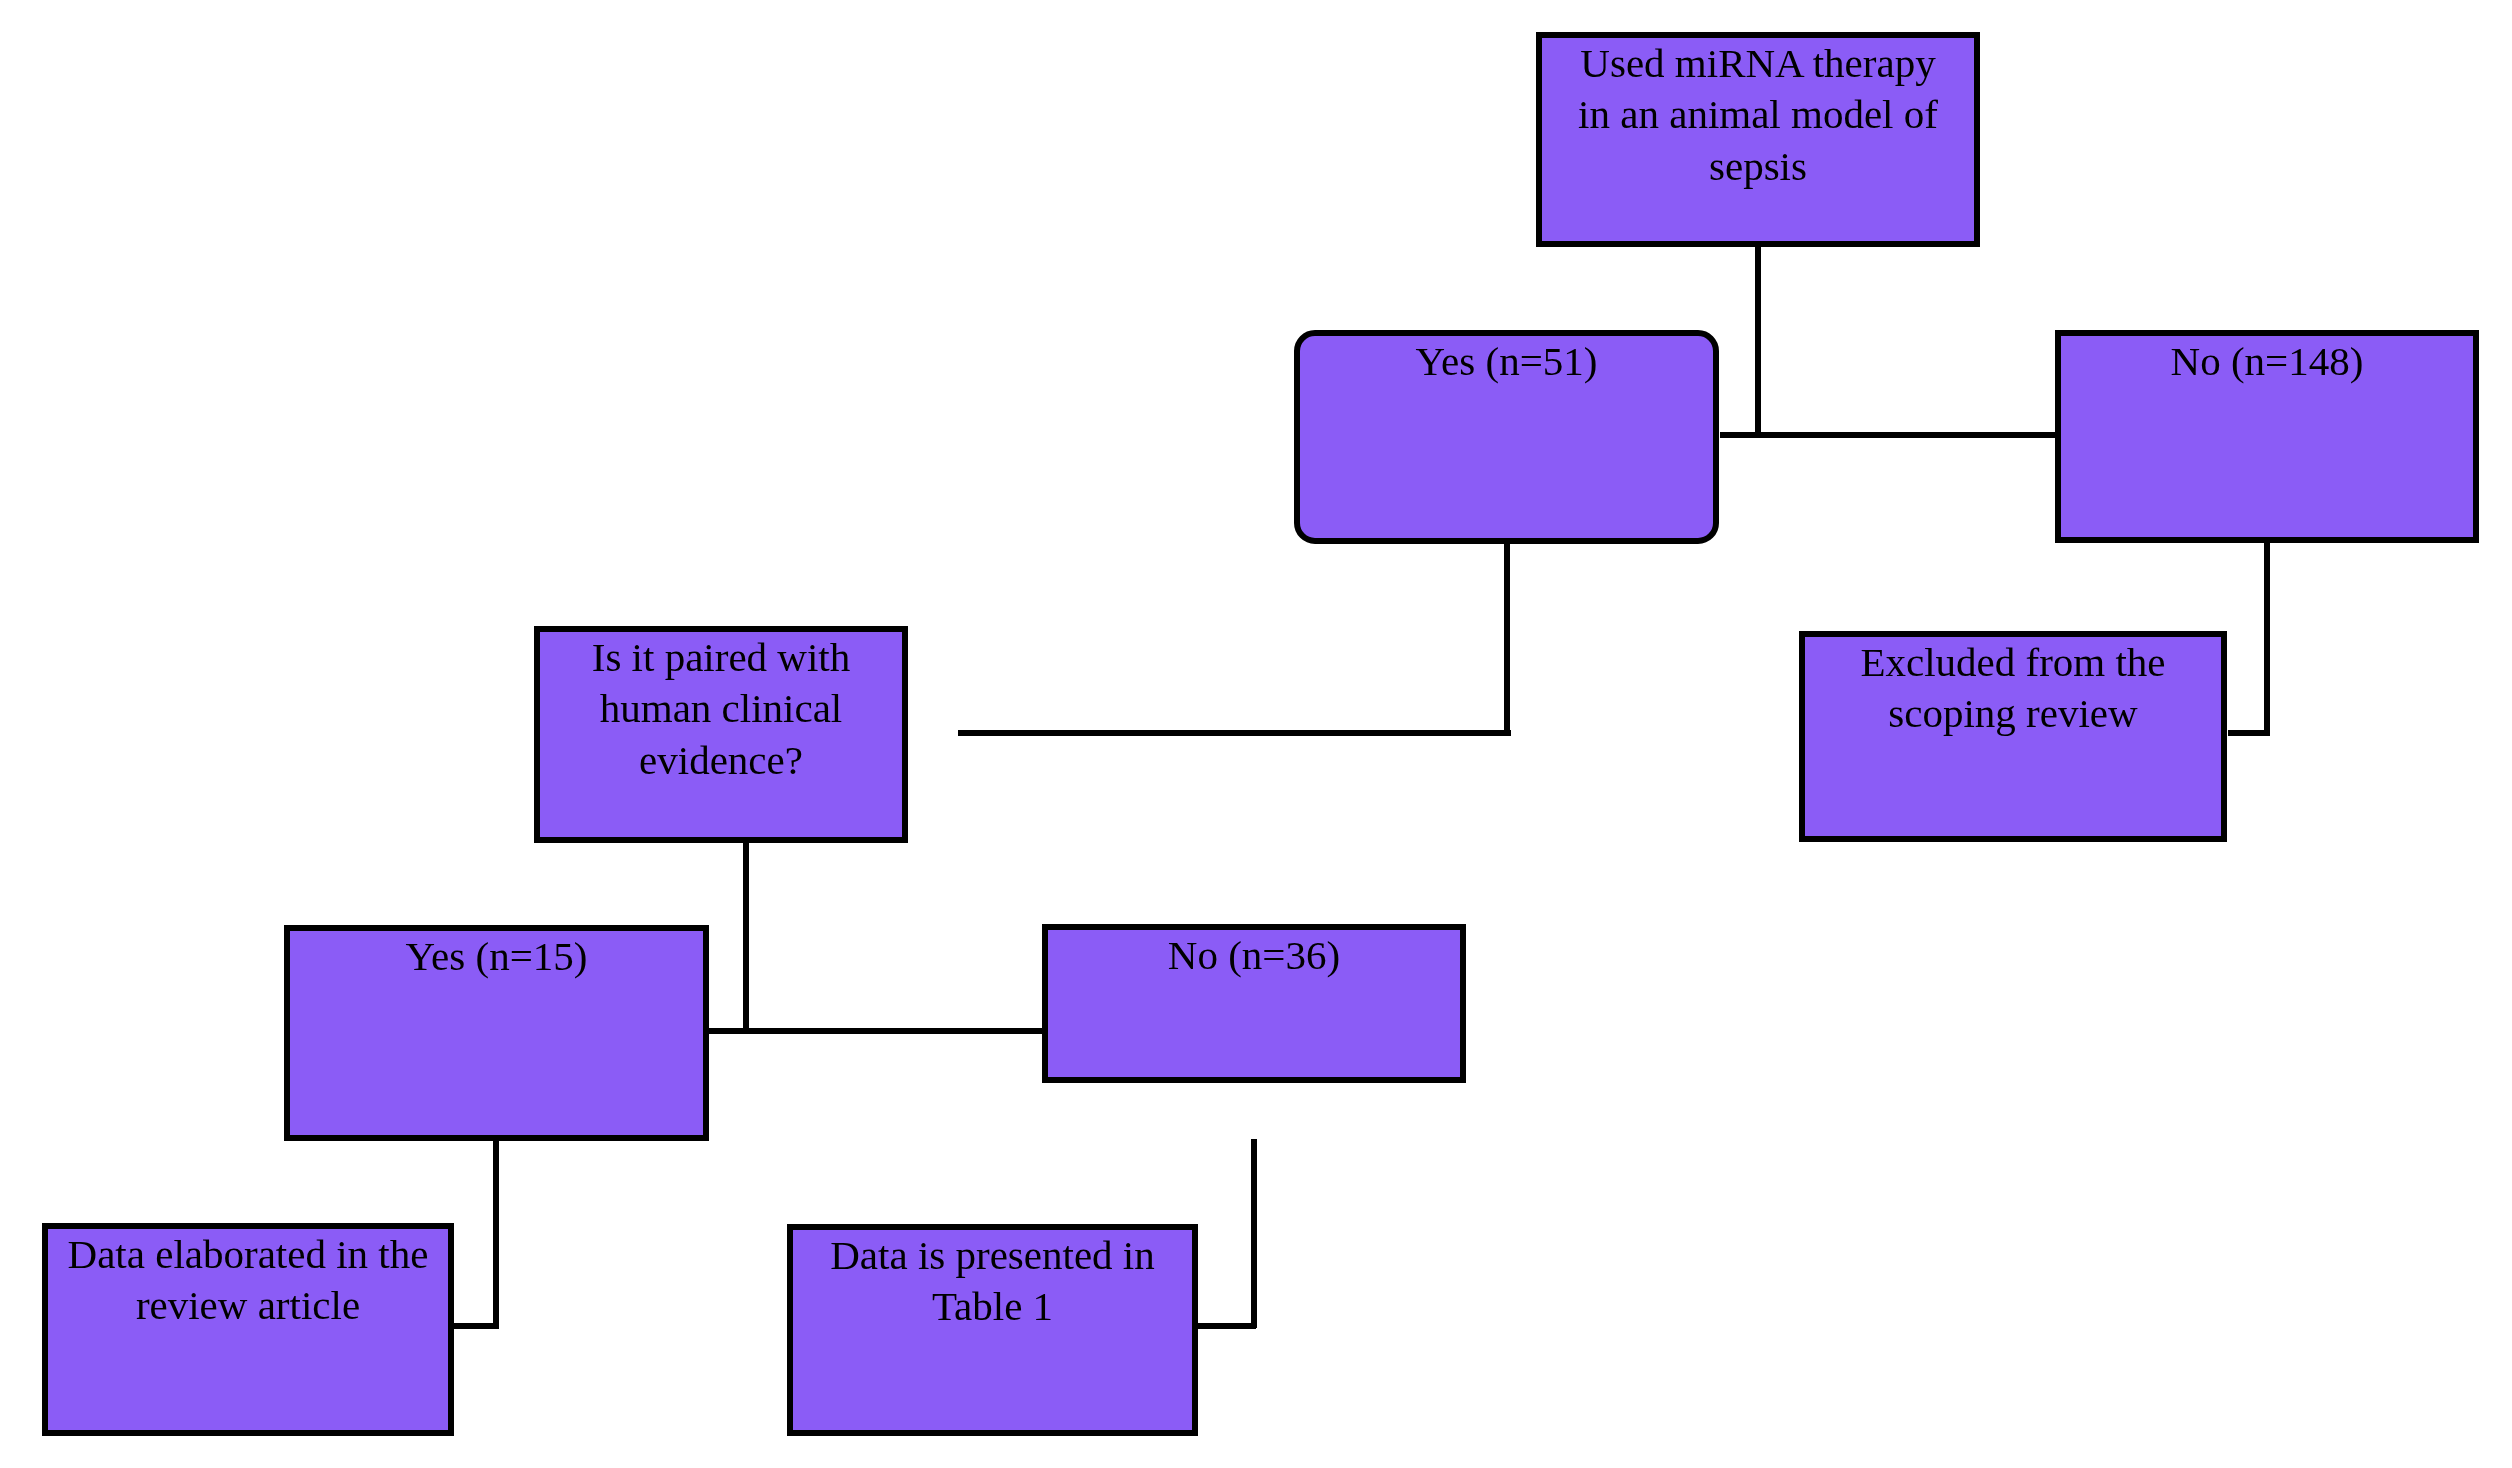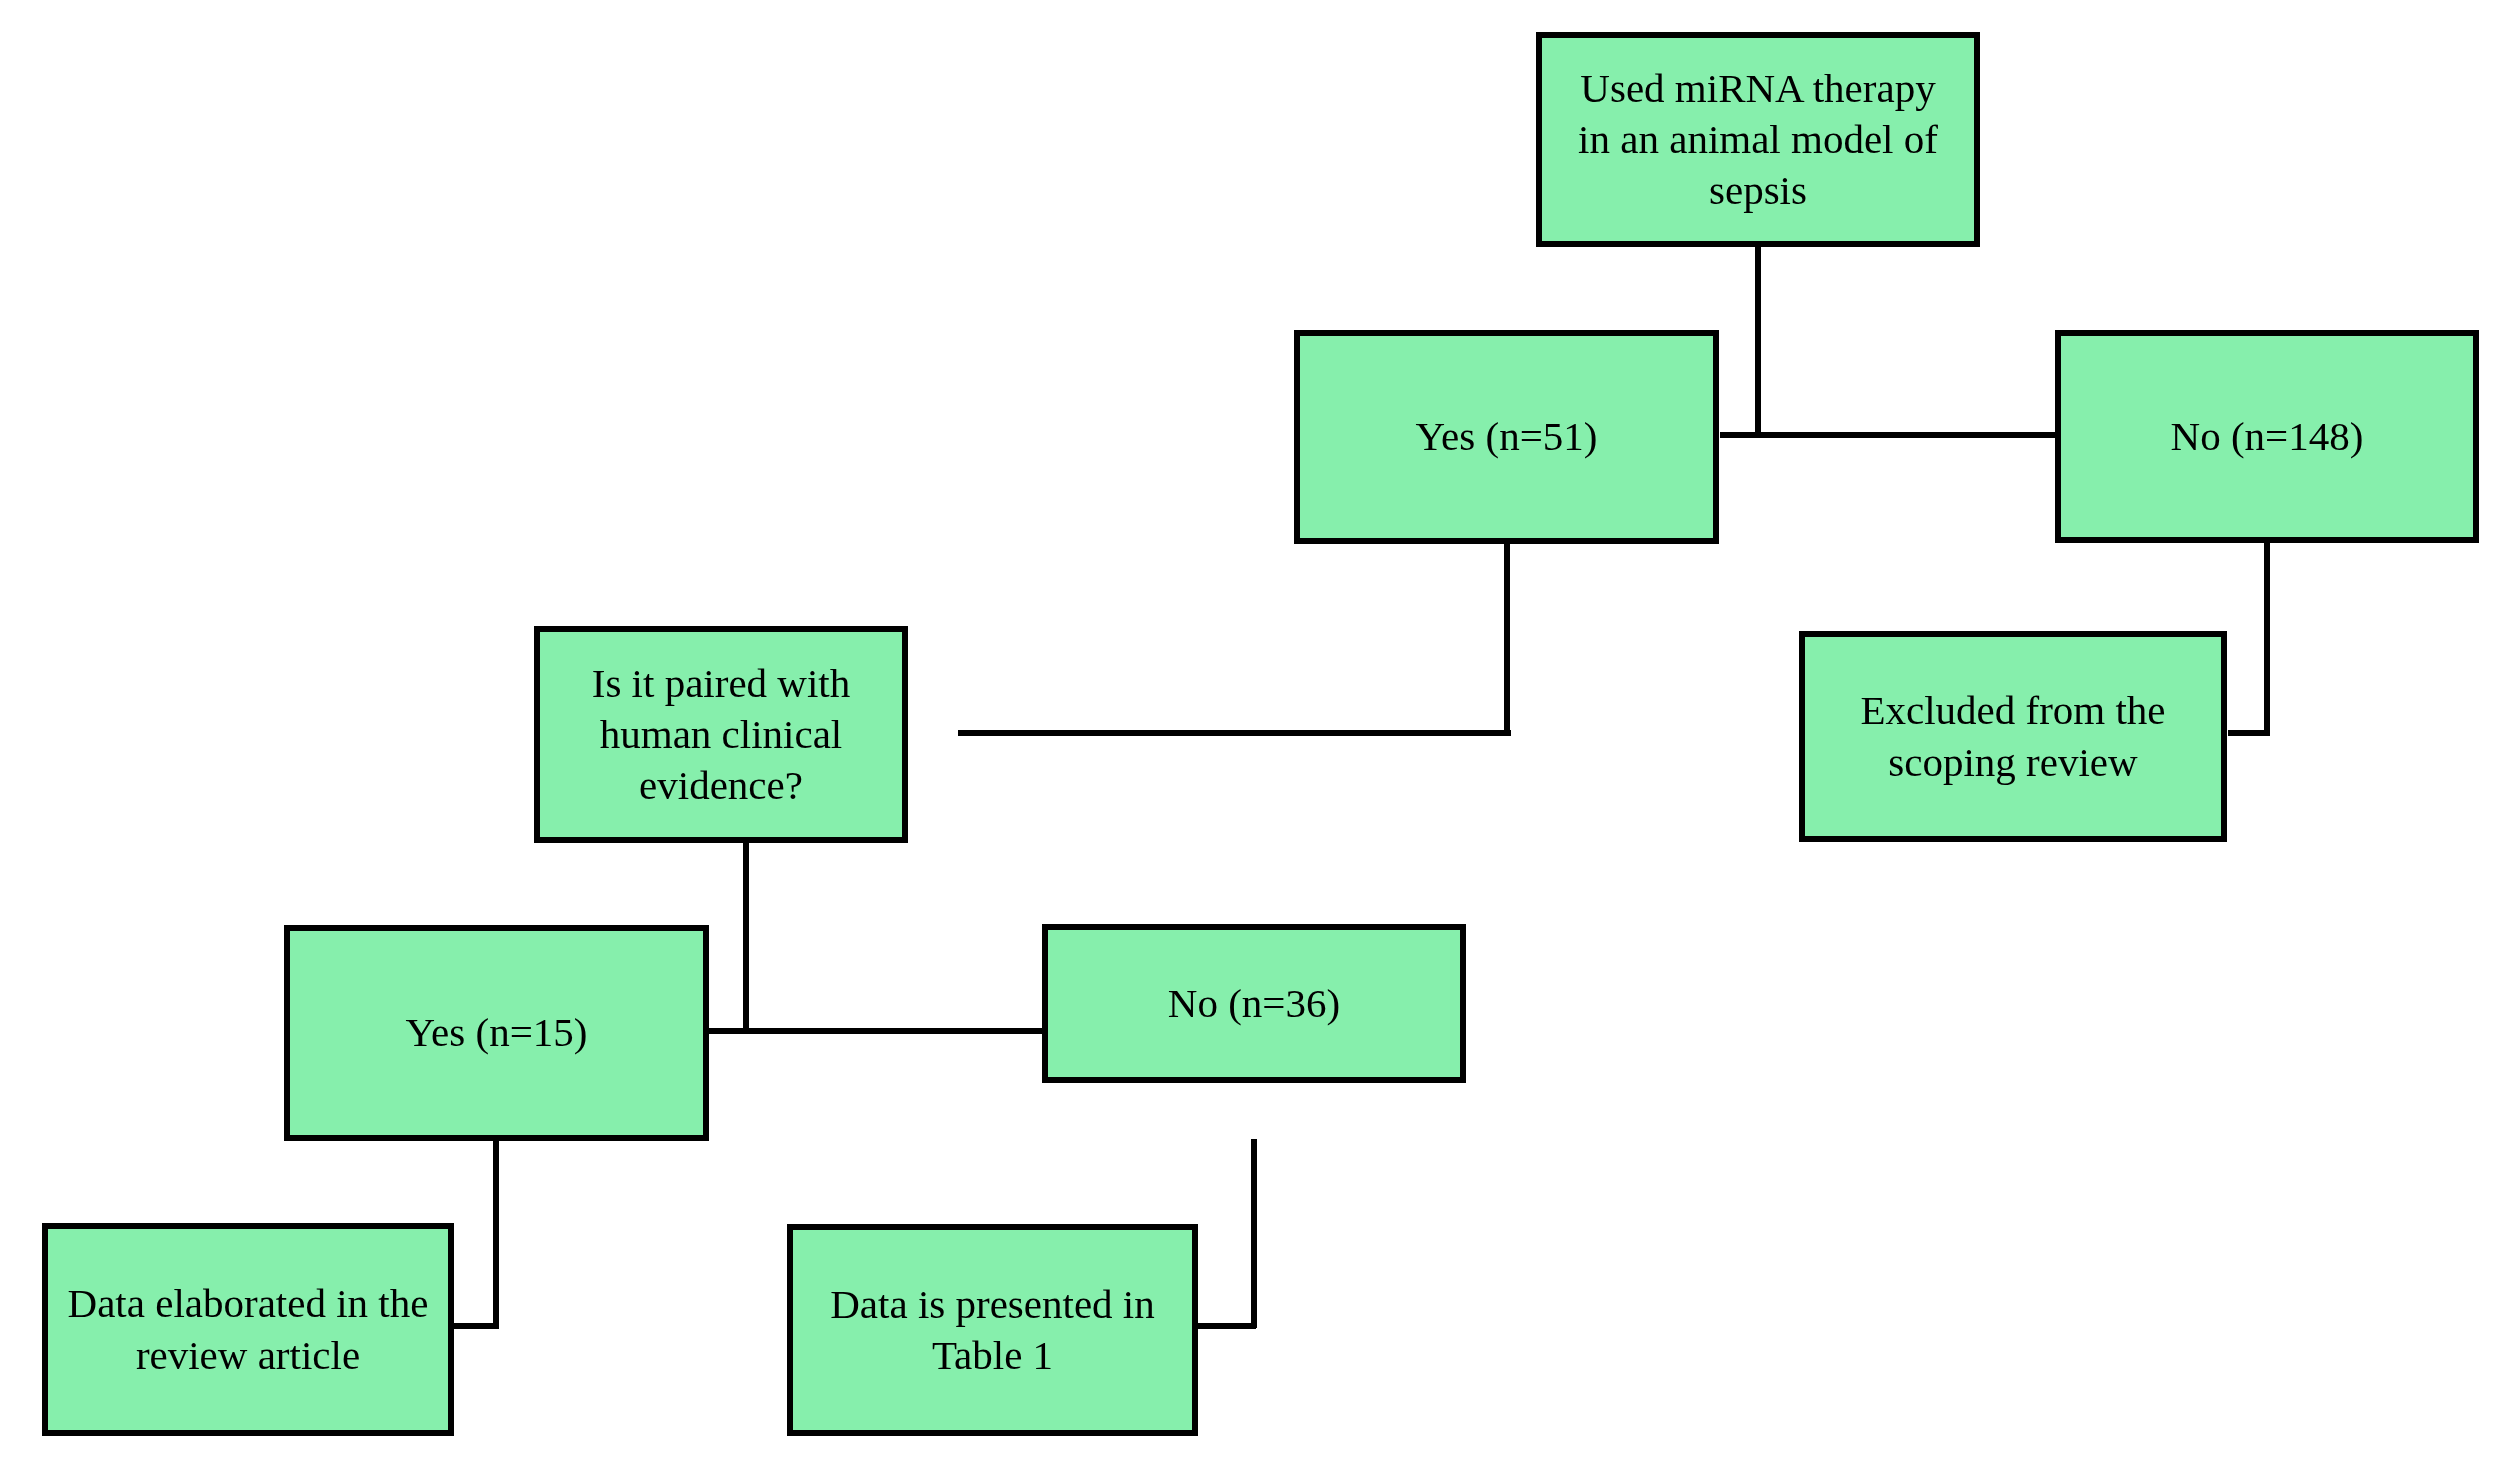--- a/index.html
+++ b/index.html
@@ -13,23 +13,22 @@
     height: 1468px;
     background: #ffffff;
     font-family: "Liberation Serif", "DejaVu Serif", serif;
     color: #000000;
     overflow: hidden;
   }
   .node {
     position: absolute;
     box-sizing: border-box;
     border: 6.8px solid #000000;
-    background: #86efac;
+    background: #8b5cf6;
     display: flex;
-    align-items: center;
     justify-content: center;
     text-align: center;
     z-index: 2;
   }
   .node-label {
     display: block;
     white-space: pre-line;
     font-size: 41px;
     line-height: 1.25;
     padding: 0 7.8px;
@@ -44,21 +43,21 @@
 <body>
 
 <div id="canvas">
 
   <div class="node" style="left:1536px; top:32px; width:444px; height:215px;">
     <span class="node-label">Used miRNA therapy
 in an animal model of
 sepsis</span>
   </div>
 
-  <div class="node" style="left:1294px; top:330px; width:425px; height:214px;">
+  <div class="node" style="left:1294px; top:330px; width:425px; height:214px;border-radius:21px;">
     <span class="node-label">Yes (n=51)</span>
   </div>
 
   <div class="node" style="left:2055px; top:330px; width:424px; height:213px;">
     <span class="node-label">No (n=148)</span>
   </div>
 
   <div class="node" style="left:1799px; top:631px; width:428px; height:211px;">
     <span class="node-label">Excluded from the
 scoping review</span>

